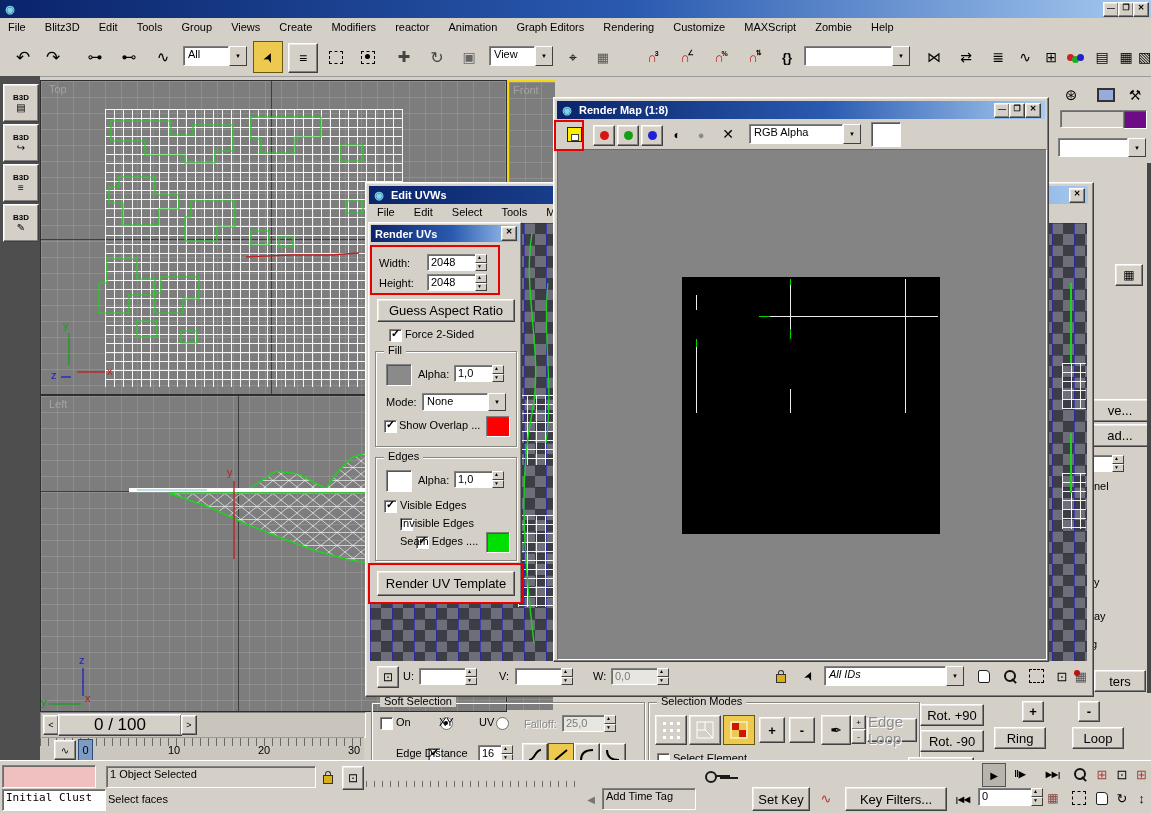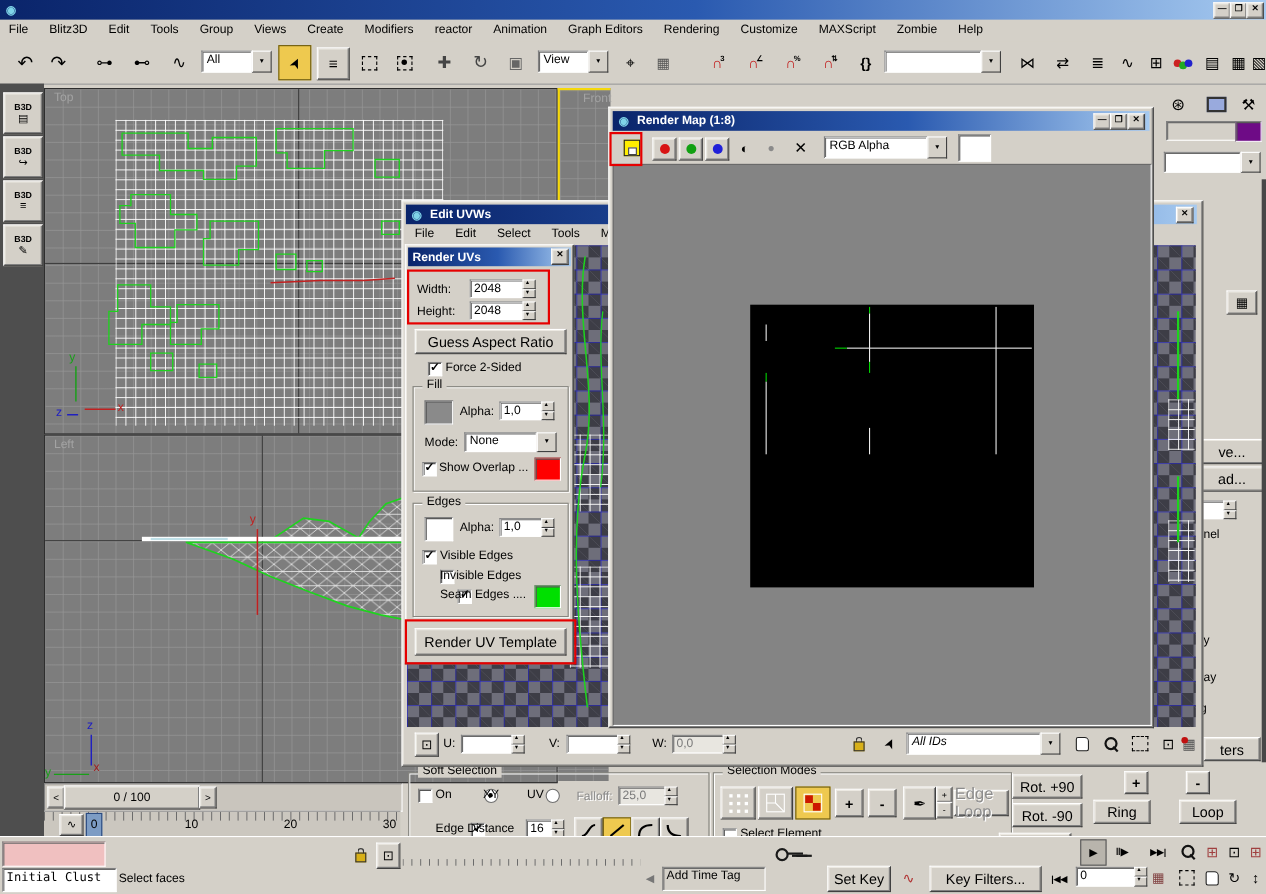--- a/index.html
+++ b/index.html
@@ -201,21 +201,21 @@
             <line x1="20" y1="296" x2="30" y2="296" stroke="#2020c0"></line>
           </g>
       </svg>
       <span class="vplabel">Top</span>
       <span class="abs" style="left:22px;top:238px;color:#18a018">y</span>
       <span class="abs" style="left:66px;top:284px;color:#c02020">x</span>
       <span class="abs" style="left:10px;top:288px;color:#2020c0">z</span>
     </div>
 
     <div class="abs vpgrid" style="left:467px;top:0;width:46px;height:313px;border-left:2px solid #f5d80c;border-top:2px solid #f5d80c">
-      <span class="vplabel" style="left:21px">Front</span>
+      <span class="vplabel" style="left:4px">Front</span>
     </div>
 
     <div class="abs vpgrid" style="left:0;top:315px;width:465px;height:315px;border:1px solid #2e2e2e">
       <div class="axv" style="left:197px;top:0;height:315px"></div>
       <div class="axh" style="left:0;top:95px;width:465px"></div>
       <svg class="abs" style="left:0;top:0" width="465" height="315">
         <defs>
             <pattern id="wirep" width="16" height="13" patternUnits="userSpaceOnUse">
               <path d="M0 0L16 13M16 0L0 13M0 6.5H16" stroke="#f2f2f2" stroke-width="0.7" fill="none"></path>
             </pattern>
@@ -235,21 +235,21 @@
       <span class="abs" style="left:38px;top:258px;color:#2020c0">z</span>
       <span class="abs" style="left:44px;top:296px;color:#a02020">x</span>
       <span class="abs" style="left:0px;top:300px;color:#18a018">y</span>
     </div>
 
     <div class="abs vpgrid" style="left:467px;top:315px;width:46px;height:315px"></div>
   </div>
 
   <div class="abs" style="left:40px;top:712px;width:324px;height:24px;background:#c9c5bd;border:1px solid;border-color:#808080 #fff #fff #808080">
     <span class="abs r ib" style="left:2px;top:2px;width:14px;height:18px;font-size:9px">&lt;</span>
-    <span class="abs r ib" style="left:17px;top:1px;width:122px;height:20px;font-size:11px">0 / 100</span>
+    <span class="abs r ib" style="left:17px;top:1px;width:122px;height:20px;font-size:17px">0 / 100</span>
     <span class="abs r ib" style="left:140px;top:2px;width:14px;height:18px;font-size:9px">&gt;</span>
   </div>
   <div class="abs tickruler" style="left:40px;top:737px;width:324px;height:23px;background-color:#cbc7bf;border-top:1px solid #9a9a9a">
     <span class="abs r ib" style="left:14px;top:2px;width:20px;height:18px;font-size:10px">∿</span>
     <span class="abs" style="left:38px;top:1px;width:13px;height:21px;background:#7d9cc4;border:1px solid #2a4a80;text-align:center;line-height:20px">0</span>
     <span class="abs" style="left:128px;top:6px">10</span>
     <span class="abs" style="left:218px;top:6px">20</span>
     <span class="abs" style="left:308px;top:6px">30</span>
   </div>
 
@@ -546,20 +546,21 @@
         <i class="abs" style="left:14px;top:18px;width:1px;height:15px;background:#ececec"></i>
         <i class="abs" style="left:14px;top:62px;width:1px;height:8px;background:#00d400"></i>
         <i class="abs" style="left:14px;top:70px;width:1px;height:66px;background:#ececec"></i>
       </div>
     </div>
   </div>
 
   <div class="abs" style="left:0;top:760px;width:1151px;height:53px;background:#d4d0c8;border-top:1px solid #fff">
     <span class="f abs" style="left:2px;top:4px;width:86px;height:19px;background:#f0c0c0"></span>
     <span class="f abs" style="left:2px;top:28px;width:96px;height:18px;font-family:'DejaVu Sans Mono',monospace;font-size:11px">Initial Clust</span>
+    <span class="f abs" style="left:106px;top:5px;width:202px;height:18px;background:#d4d0c8">1 Object Selected</span>
     <span class="abs ib" style="left:318px;top:5px;width:20px;height:22px">
         <i class="lockicon"></i>
       </span>
     <span class="r abs ib" style="left:342px;top:5px;width:20px;height:22px;font-size:12px">⊡</span>
     <div class="abs tickruler" style="left:366px;top:20px;width:216px;height:6px"></div>
     <span class="abs" style="left:108px;top:32px">Select faces</span>
     <span class="abs ib" style="left:583px;top:28px;width:16px;height:20px;font-size:10px;color:#777">◀</span>
     <span class="f abs" style="left:602px;top:27px;width:86px;height:18px;background:#d4d0c8">Add Time Tag</span>
     <span class="abs ib" style="left:696px;top:2px;width:44px;height:22px">
         <i class="keyicon"></i>

